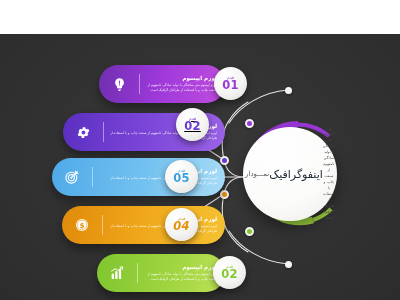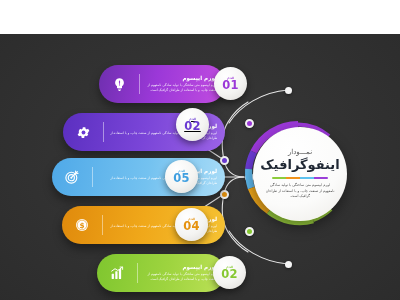--- a/index.html
+++ b/index.html
@@ -50,40 +50,40 @@
     background:radial-gradient(circle at 35% 28%,#ffffff 0%,#f4f4f2 55%,#dedcd8 100%);
     box-shadow:0 3px 7px rgba(0,0,0,.45);
     display:flex;flex-direction:column;align-items:center;justify-content:center;
     line-height:1;
   }
   .badge .bstep{font-size:4.4px;direction:rtl;margin-bottom:0px;}
   .badge .bnum{font-size:11.5px;font-weight:bold;letter-spacing:.3px;}
   #badge1{left:214px;top:33px;}
   #badge2{left:176px;top:74px;text-decoration:underline;}
   #badge3{left:165px;top:126px;}
-  #badge4{left:175px;top:174px;}
+  #badge4{left:165px;top:174px;font-style:italic;}
   #badge5{left:213px;top:222px;}
   #badge1 .bstep,#badge1 .bnum{color:#9b38d8;}
   #badge2 .bstep,#badge2 .bnum{color:#6a3ad2;}
   #badge3 .bstep,#badge3 .bnum{color:#3f9fe0;}
   #badge4 .bstep,#badge4 .bnum{color:#e5920f;}
   #badge5 .bstep,#badge5 .bnum{color:#86c832;}
 
   
   #hub{position:absolute;left:243px;top:85px;width:110px;height:110px;}
   #hub .ring{position:absolute;inset:0;border-radius:50%;}
   #hub .core{
-    position:absolute;left:10px;top:8px;width:94px;height:94px;border-radius:50%;
+    position:absolute;left:0;top:8px;width:94px;height:94px;border-radius:50%;
     background:radial-gradient(circle at 38% 25%,#ffffff 0%,#fbfbfa 60%,#eceae6 100%);
     box-shadow:0 6px 14px rgba(0,0,0,.42);
-    display:flex;flex-direction:column;align-items:center;justify-content:center;
+    display:flex;align-items:center;justify-content:center;
     padding:0 11px;box-sizing:border-box;
   }
   #hub .h1{font-size:7px;color:#5a5a5a;letter-spacing:2.5px;direction:rtl;}
-  #hub .h2{font-size:13px;font-weight:bold;color:#1f2733;direction:rtl;margin-top:1px;}
+  #hub .h2{font-size:11px;font-weight:normal;color:#1f2733;direction:rtl;margin-top:1px;}
   #hub .divider{display:flex;width:56px;height:2px;margin:5px 0 4px;border-radius:1px;overflow:hidden;}
   #hub .divider i{flex:1;display:block;}
   #hub .hbody{font-size:3.5px;line-height:1.7;color:#4a4a4a;text-align:center;direction:rtl;}
 
   
   #links{position:absolute;left:0;top:0;width:400px;height:272px;}
   .node{position:absolute;width:9px;height:9px;border-radius:50%;
     border:2px solid #f2f2f2;box-sizing:border-box;box-shadow:0 1px 3px rgba(0,0,0,.4);}
   .tip{position:absolute;width:7px;height:7px;border-radius:50%;background:#f5f5f5;
     box-shadow:0 1px 3px rgba(0,0,0,.4);}

